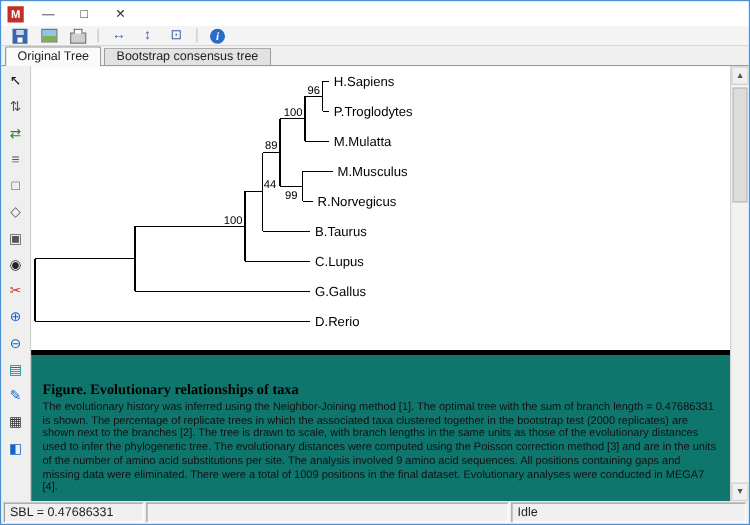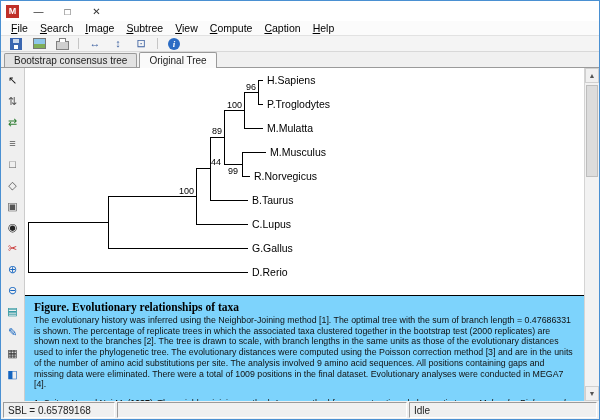--- a/index.html
+++ b/index.html
@@ -54,22 +54,22 @@
                   display:flex; flex-direction:column; align-items:center; padding-top:2px; gap:1px; }
   .tool { width:20px; height:20px; display:flex; align-items:center; justify-content:center;
           font-size:11px; line-height:1; }
   .main { flex:1; display:flex; flex-direction:column; min-width:0;align-items:center; }
   .tree-panel { height:227px; background:#fff; position:relative; overflow:hidden; }
   svg text { font-family:"Liberation Sans",sans-serif; }
   .taxon { font-size:10.5px; fill:#000; }
   .boot  { font-size:9px; fill:#000; }
   line.br { stroke:#000; stroke-width:1; shape-rendering:crispEdges; }
 
-  .caption-panel { flex:1; background:#7dd3fc; border-top:1px solid #000000;
-                   padding:5px 9px 0 9px; overflow:hidden; }
+  .caption-panel { flex:1; background:#0f766e; border-top:4px solid #000000;
+                   padding:22px 9px 0 9px; overflow:hidden; }
   .cap-title { font-family:"Liberation Serif",serif; font-weight:bold; font-size:11.5px; color:#000; }
   .cap-body { font-size:8.8px; line-height:1.22; margin-top:2px; color:#111; }
   .cap-refs { margin-top:8px; font-size:8.8px; line-height:1.28; color:#111; }
   .seg-b { font-weight:bold; } .seg-i { font-style:italic; }
 
   
   .vscroll { width:15px; background:#f2f2f2; border-left:1px solid #d4d4d4;
              display:flex; flex-direction:column; }
   .vs-btn { height:15px; flex:0 0 auto; display:flex; align-items:center; justify-content:center;
             font-size:7px; color:#555; background:#f0f0f0; border:1px solid #cfcfcf; }
@@ -93,30 +93,20 @@
     <div class="app-icon">
       <span>M</span>
     </div>
     <div class="win-btns">
       <div class="win-btn">—</div>
       <div class="win-btn">□</div>
       <div class="win-btn">✕</div>
     </div>
   </div>
 
-  <div class="menubar">
-      <div class="menu-item"><u>F</u>ile</div>
-      <div class="menu-item"><u>S</u>earch</div>
-      <div class="menu-item"><u>I</u>mage</div>
-      <div class="menu-item"><u>S</u>ubtree</div>
-      <div class="menu-item"><u>V</u>iew</div>
-      <div class="menu-item"><u>C</u>ompute</div>
-      <div class="menu-item"><u>C</u>aption</div>
-      <div class="menu-item"><u>H</u>elp</div>
-    </div>
 
   <div class="toolbar">
       <div class="tb-btn">
         <span class="ic ic-floppy"></span>
       </div>
       <div class="tb-btn">
         <span class="ic ic-image"></span>
       </div>
       <div class="tb-btn">
         <span class="ic ic-printer"></span>
@@ -131,22 +121,22 @@
       <div class="tb-btn">
         <span class="ic ic-glyph">⊡</span>
       </div>
       <div class="tb-sep"></div>
       <div class="tb-btn">
         <span class="ic ic-info">i</span>
       </div>
     </div>
 
   <div class="tabbar">
+      <div class="tab active">Original Tree</div>
       <div class="tab">Bootstrap consensus tree</div>
-      <div class="tab active">Original Tree</div>
     </div>
 
   <div class="content">
     <div class="side-toolbar">
         <div class="tool" style="color: rgb(17, 17, 17);">↖</div>
         <div class="tool" style="color: rgb(85, 85, 85);">⇅</div>
         <div class="tool" style="color: rgb(46, 125, 50);">⇄</div>
         <div class="tool" style="color: rgb(85, 85, 85);">≡</div>
         <div class="tool" style="color: rgb(85, 85, 85);">□</div>
         <div class="tool" style="color: rgb(85, 85, 85);">◇</div>
@@ -217,18 +207,18 @@
     <div class="vscroll">
       <div class="vs-btn">▲</div>
       <div class="vs-track">
         <div class="vs-thumb"></div>
       </div>
       <div class="vs-btn">▼</div>
     </div>
   </div>
 
   <div class="statusbar">
-    <div class="sb-cell sb-left">SBL = 0.65789168</div>
+    <div class="sb-cell sb-left">SBL = 0.47686331</div>
     <div class="sb-cell sb-mid"></div>
     <div class="sb-cell sb-right">Idle</div>
   </div>
 
 </div>
 
 </body></html>

